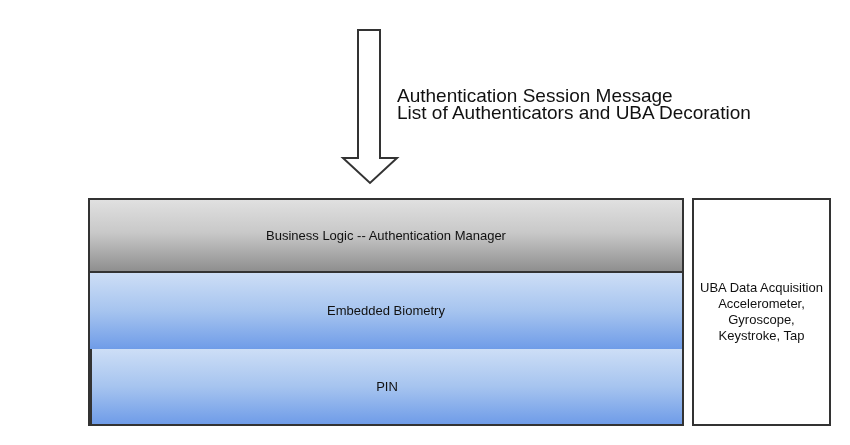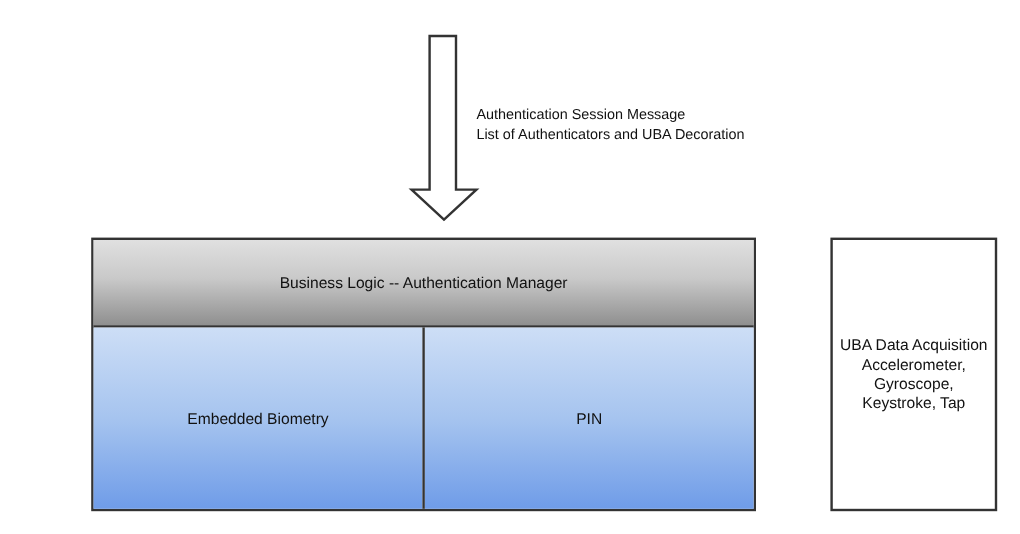--- a/index.html
+++ b/index.html
@@ -19,50 +19,51 @@
   .arrow-svg {
     position: absolute;
     left: 0; top: 0;
     width: 850px; height: 445px;
     pointer-events: none;
   }
   .arrow-label {
     position: absolute;
     left: 397px;
     top: 87px;
-    font-size: 12px;
+    font-size: 19px;
     line-height: 17px;
     white-space: nowrap;
     color: #111111;
   }
   .manager-container {
     position: absolute;
-    left: 76px;
+    left: 88px;
     top: 198px;
-    width: 554px;
+    width: 596px;
     height: 228px;
     border: 2px solid #333333;
     display: flex;
     flex-direction: column;
     background: #ffffff;
   }
   .manager-header {
     height: 73px;
     flex: 0 0 auto;
     border-bottom: 2px solid #333333;
     background: linear-gradient(to bottom, #e0e0e0 0%, #c9c9c9 45%, #8f8f8f 100%);
     display: flex;
     align-items: center;
     justify-content: center;
     font-size: 13px;
     text-align: center;
   }
   .auth-row {
     flex: 1 1 auto;
     display: flex;
+    flex-direction: column;
   }
   .auth-cell {
     flex: 1 1 0;
     background: linear-gradient(to bottom, #cddef6 0%, #a6c4ef 50%, #6f9ce8 100%);
     display: flex;
     align-items: center;
     justify-content: center;
     text-align: center;
     font-size: 13px;
     padding: 4px;

